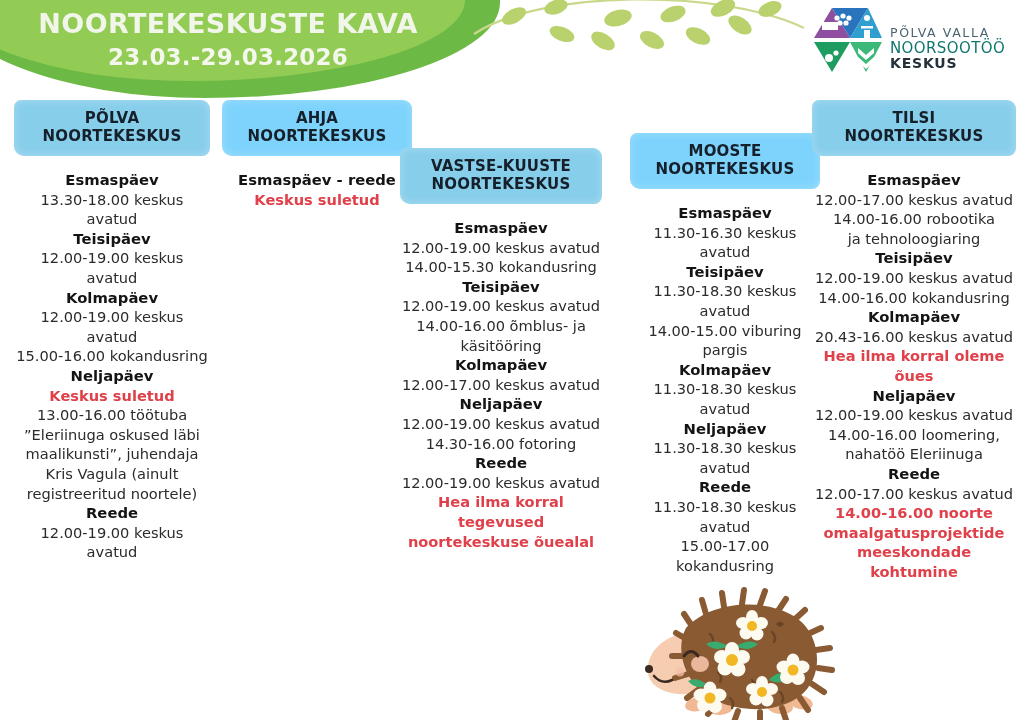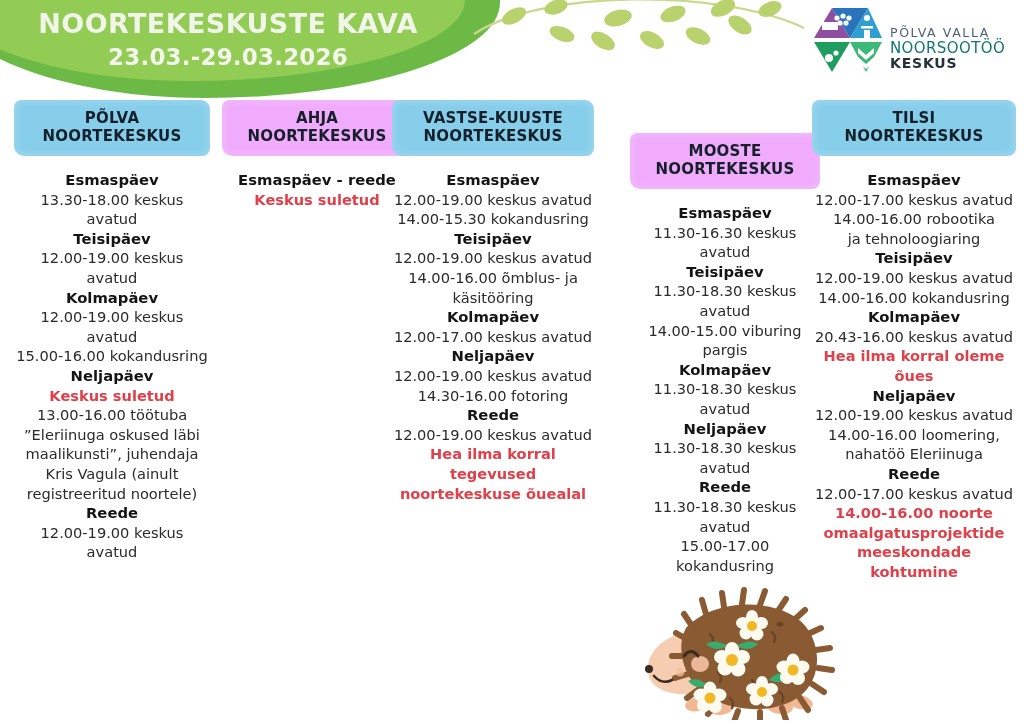--- a/index.html
+++ b/index.html
@@ -58,33 +58,33 @@
   }
   .logo-l1{font-size:12.5px;letter-spacing:1.6px;color:#4d6470;}
   .logo-l2{font-size:15px;font-weight:normal;letter-spacing:.4px;color:#0f766e;}
   .logo-l3{font-size:14px;font-weight:bold;letter-spacing:.8px;color:#25323b;}
 
   
   .columns{position:absolute;left:0;top:100px;width:1024px;}
   .col{position:absolute;top:0;}
   .col-0{left:14px;width:196px;}
   .col-1{left:222px;width:190px;}
-  .col-2{left:392px;width:202px;}
+  .col-2{left:400px;width:202px;margin-top:48px;}
   .col-3{left:630px;width:190px;margin-top:33px;}
   .col-4{left:812px;width:204px;}
 
   .col-head{
     position:relative;
     height:56px;
     border-radius:7px 9px 8px 10px;
     display:flex;align-items:center;justify-content:center;
     margin-bottom:14px;
   }
   .col-head.blue{background:#87ceeb;}
-  .col-head.green{background:#f0abfc;}
+  .col-head.green{background:#7dd3fc;}
   .col-head:after{
     content:"";position:absolute;inset:0;border-radius:7px 9px 8px 10px;
     box-shadow:inset 0 0 10px rgba(255,255,255,.28);
     pointer-events:none;
   }
   .col-head-text{
     text-align:center;color:#15202b;
     font-weight:bold;font-size:15px;line-height:1.18;
     letter-spacing:.2px;
     position:relative;z-index:2;

